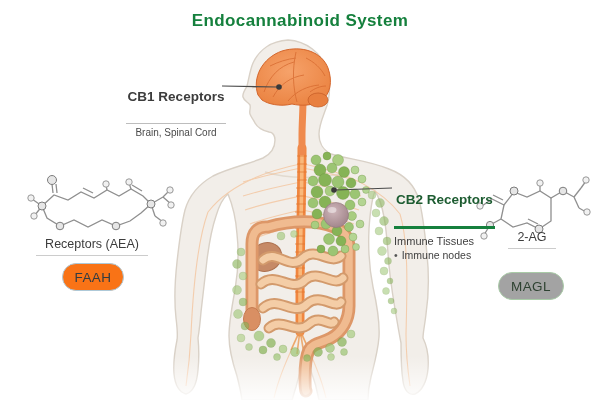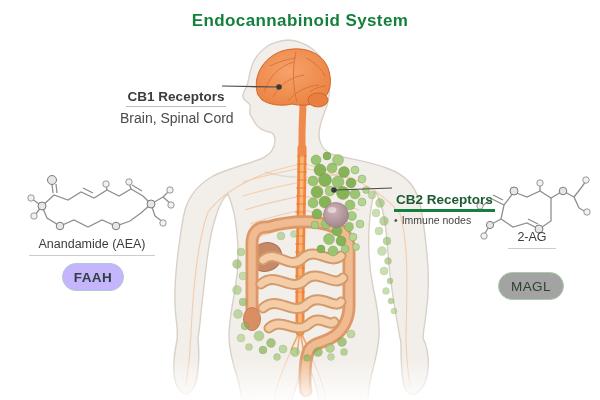--- a/index.html
+++ b/index.html
@@ -9,39 +9,39 @@
   }
   #body-svg{position:absolute;left:0;top:0;z-index:1;}
   .overlay{position:absolute;z-index:2;}
   #title{
     left:0;top:11px;width:600px;text-align:center;
     font-size:17px;font-weight:600;color:#15803d;letter-spacing:.4px;
   }
   
   #cb1-block{left:120px;top:74px;width:112px;text-align:center;}
   .cb-label{display:inline-block;font-size:13.5px;font-weight:bold;color:#3c3c3c;
-    padding:0 2px 2px;border-bottom:1px solid #bdbdbd;white-space:nowrap;margin-top:15px;}
-  #cb1-block .cb-sub{margin-top:3px;font-size:14px;color:#4a4a4a;white-space:nowrap;}
+    padding:0 2px 19px;border-bottom:1px solid #bdbdbd;white-space:nowrap;margin-top:15px;}
+  #cb1-block .cb-sub{margin-top:3px;font-size:10px;color:#4a4a4a;white-space:nowrap;}
   
   #cb2-block{left:394px;top:177px;width:190px;text-align:left;}
   #cb2-block .cb-label{color:#1d5c31;border-bottom:3px solid #15803d;}
   #cb2-block .cb-sub{margin-top:6px;font-size:11px;color:#3f3f3f;font-weight:500;}
   .bullet-row{font-size:10.5px;color:#424242;line-height:17.5px;white-space:nowrap;}
   .bullet-row .bullet{margin-right:4px;color:#555;}
   
   .mol-caption{text-align:center;}
   .mol-name{display:inline-block;font-size:12.5px;color:#3c3c3c;
     padding:0 9px 4px;border-bottom:1px solid #cccccc;white-space:nowrap;}
   #left-mol-caption{left:14px;top:234px;width:156px;}
   #right-mol-caption{left:492px;top:227px;width:80px;}
   
   .pill{height:28px;border-radius:15px;text-align:center;line-height:28px;
     font-size:13.5px;font-weight:500;letter-spacing:.4px;box-sizing:border-box;}
-  #faah-pill{left:62px;top:263px;width:62px;background:#c4b5fd;
-    border:1px solid #aec9d8;color:#323c42;font-weight:bold;}
+  #faah-pill{left:62px;top:263px;width:62px;background:#f97316;
+    border:1px solid #aec9d8;color:#323c42;}
   #magl-pill{left:498px;top:272px;width:66px;background:#a3a3a3;
     border:1px solid #a9cba7;color:#2e4231;text-align:center;}
 </style>
 </head>
 <body>
 
 <div id="canvas">
 
   <svg id="body-svg" width="600" height="400" viewBox="0 0 600 400">
     <defs>
@@ -333,27 +333,28 @@
 
   <div id="title" class="overlay">Endocannabinoid System</div>
 
   <div id="cb1-block" class="overlay">
     <div class="cb-label">CB1 Receptors</div>
     <div class="cb-sub">Brain, Spinal Cord</div>
   </div>
 
   <div id="cb2-block" class="overlay">
     <div class="cb-label">CB2 Receptors</div>
+    <div class="cb-sub">Immune Tissues</div>
     <div class="bullet-row">
       <span class="bullet">•</span><span>Immune nodes</span>
     </div>
   </div>
 
   <div id="left-mol-caption" class="overlay mol-caption">
-    <span class="mol-name">Anandamide (AEA)</span>
+    <span class="mol-name">Receptors (AEA)</span>
   </div>
   <div id="faah-pill" class="overlay pill">FAAH</div>
 
   <div id="right-mol-caption" class="overlay mol-caption">
     <span class="mol-name">2-AG</span>
   </div>
   <div id="magl-pill" class="overlay pill">MAGL</div>
 
 </div>
 

